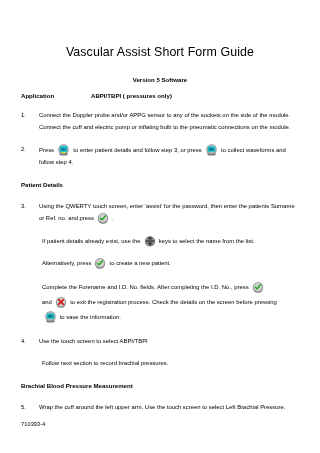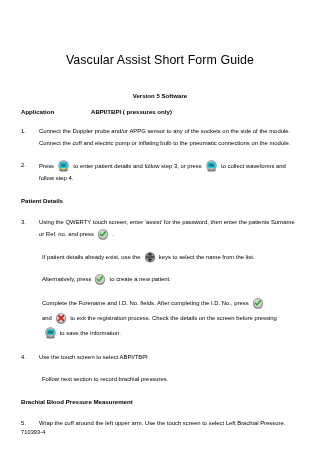--- a/index.html
+++ b/index.html
@@ -24,21 +24,21 @@
     padding: 0 18px;
     background: #ffffff;
   }
 
   
   .doc-title {
     text-align: center;
     font-size: 12.4px;
     font-weight: 400;
     letter-spacing: 0.1px;
-    margin: 16px;
+    margin: 8px;
     padding-top: 37px;
     line-height: 1.2;
   }
   .doc-subtitle {
     text-align: center;
     font-size: 6.1px;
     font-weight: bold;
     margin: 0;
     padding-top: 8px;
     line-height: 1.2;

